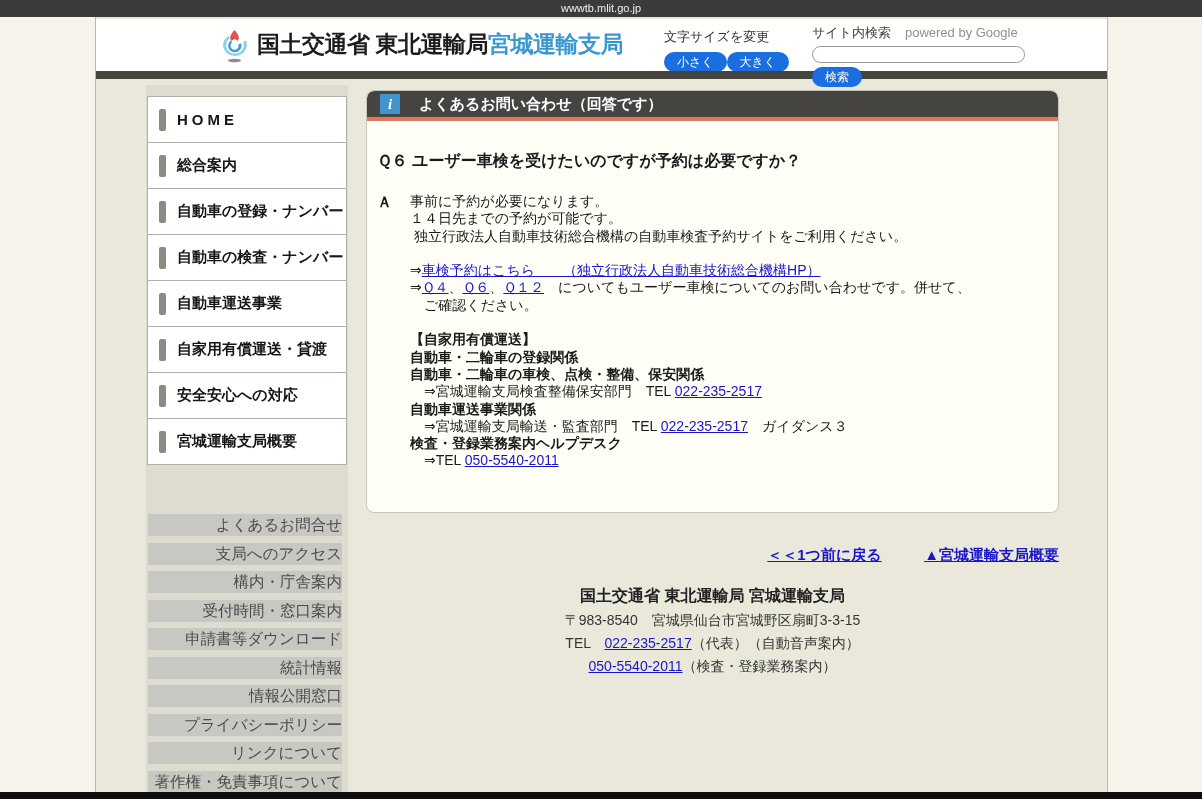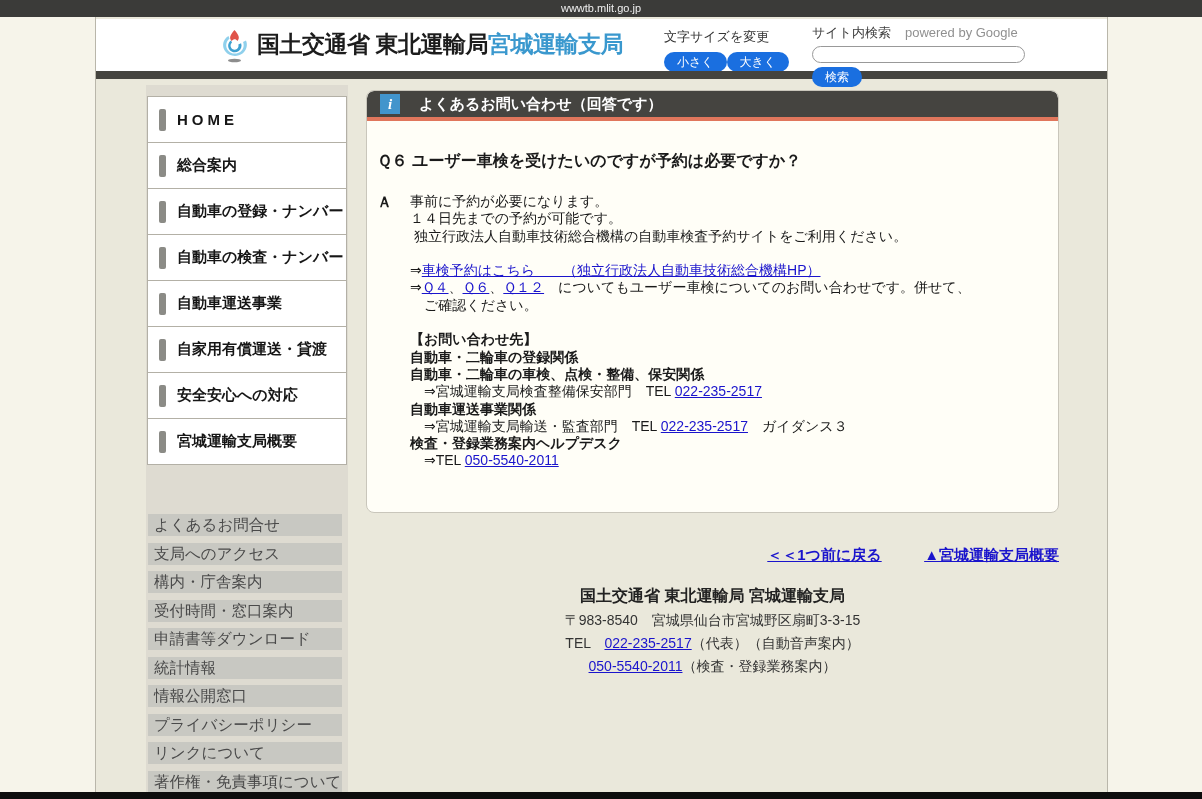--- a/index.html
+++ b/index.html
@@ -31,21 +31,21 @@
   .search-labels { font-size:13px; color:#3c3c3c; white-space:nowrap; }
   .powered { color:#909090; margin-left:14px; }
   .search-input { display:block; width:213px; height:17px; border:1px solid #999; border-radius:9px;
                   margin-top:4px; padding:0 8px; font-size:12px; background:#fff; }
   .search-btn { position:relative; z-index:5; margin-top:4px; }
 
   
   .separator { position:absolute; top:54px; left:0; width:100%; height:8px; background:#45443f; }
 
   
-  .sidebar { position:absolute; left:50px; top:68px; width:202px; height:707px; background:#dedbd1; }
+  .sidebar { position:absolute; left:50px; top:68px; width:202px; height:707px; background:#dedbd1;text-align:right; }
   .menu { padding-top:11px; }
   .menu-item { height:47px; width:200px; margin:0 auto; background:#ffffff; border:1px solid #b3b0a6;
                display:flex; align-items:center; padding-left:11px; gap:11px; cursor:pointer;
                text-decoration:none; }
   .menu-item + .menu-item { margin-top:-1px; }
   .menu-bullet { width:7px; height:22px; background:#8b8b86; border-radius:2px; flex:none; }
   .menu-label { font-size:15px; font-weight:bold; color:#161616; white-space:nowrap; }
   .menu-label.spread { letter-spacing:4px; }
   .sublinks { position:absolute; top:429px; left:2px; width:198px; }
   .sublink { display:block; height:22px; line-height:22px; width:194px; background:#c8c8c2; color:#4a4a4a;
@@ -180,21 +180,21 @@
             <div class="answer-label">Ａ</div>
             <div class="answer-body">
                 <div class="ans-line"><span class="">事前に予約が必要になります。</span></div>
                 <div class="ans-line"><span class="">１４日先までの予約が可能です。</span></div>
                 <div class="ans-line"><span class=""> 独立行政法人自動車技術総合機構の自動車検査予約サイトをご利用ください。</span></div>
                 <div class="ans-line">&nbsp;</div>
                 <div class="ans-line"><span class="">⇒</span><a class="inline">車検予約はこちら　　（独立行政法人自動車技術総合機構HP）</a></div>
                 <div class="ans-line"><span class="">⇒</span><a class="inline">Ｑ４</a><span class="">、</span><a class="inline">Ｑ６</a><span class="">、</span><a class="inline">Ｑ１２</a><span class="">　についてもユーザー車検についてのお問い合わせです。併せて、</span></div>
                 <div class="ans-line"><span class="">　ご確認ください。</span></div>
                 <div class="ans-line">&nbsp;</div>
-                <div class="ans-line"><span class="bold">【お問い合わせ先】</span></div>
+                <div class="ans-line"><span class="bold">【自家用有償運送】</span></div>
                 <div class="ans-line"><span class="bold">自動車・二輪車の登録関係</span></div>
                 <div class="ans-line"><span class="bold">自動車・二輪車の車検、点検・整備、保安関係</span></div>
                 <div class="ans-line"><span class="">　⇒宮城運輸支局検査整備保安部門　TEL </span><a class="inline">022-235-2517</a></div>
                 <div class="ans-line"><span class="bold">自動車運送事業関係</span></div>
                 <div class="ans-line"><span class="">　⇒宮城運輸支局輸送・監査部門　TEL </span><a class="inline">022-235-2517</a><span class="">　ガイダンス３</span></div>
                 <div class="ans-line"><span class="bold">検査・登録業務案内ヘルプデスク</span></div>
                 <div class="ans-line"><span class="">　⇒TEL </span><a class="inline">050-5540-2011</a></div>
               </div>
           </div>
         </div>

